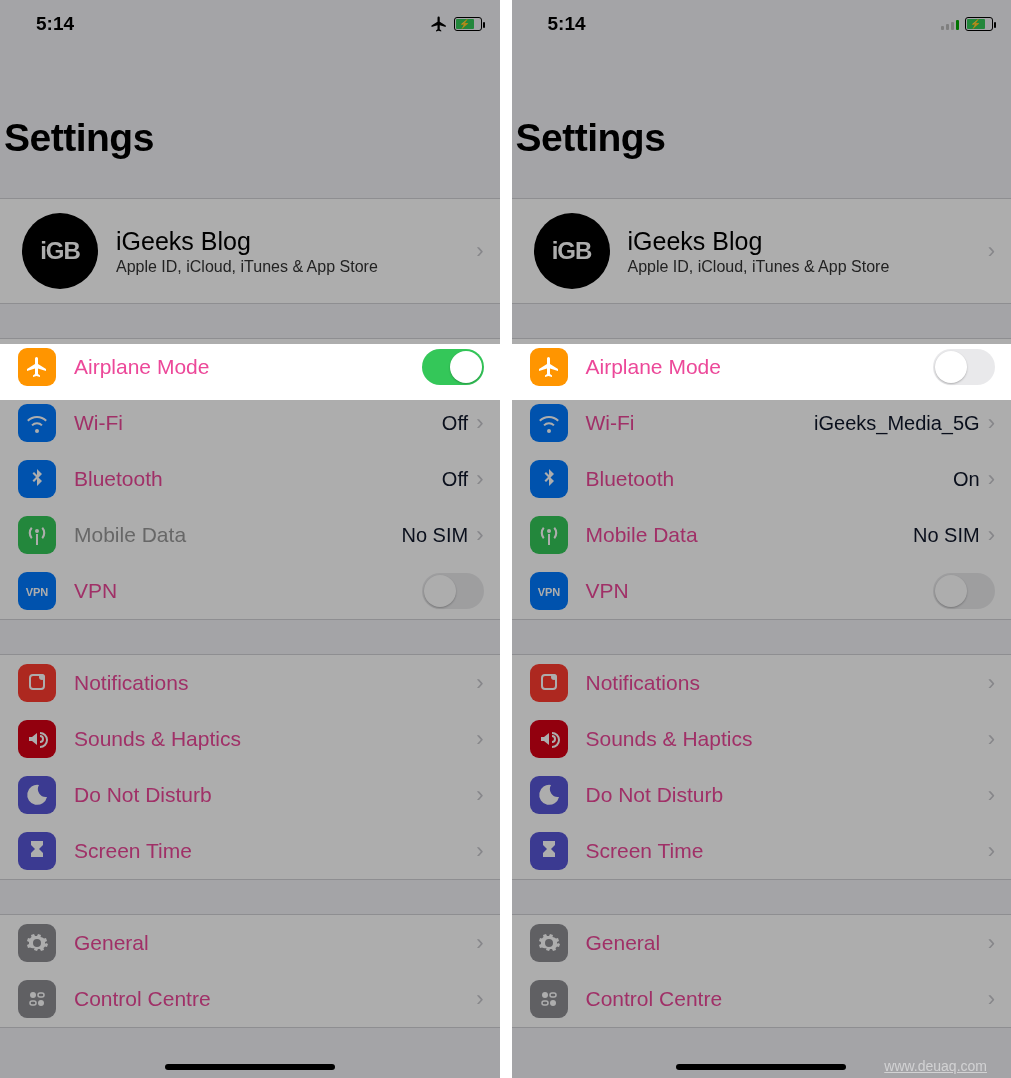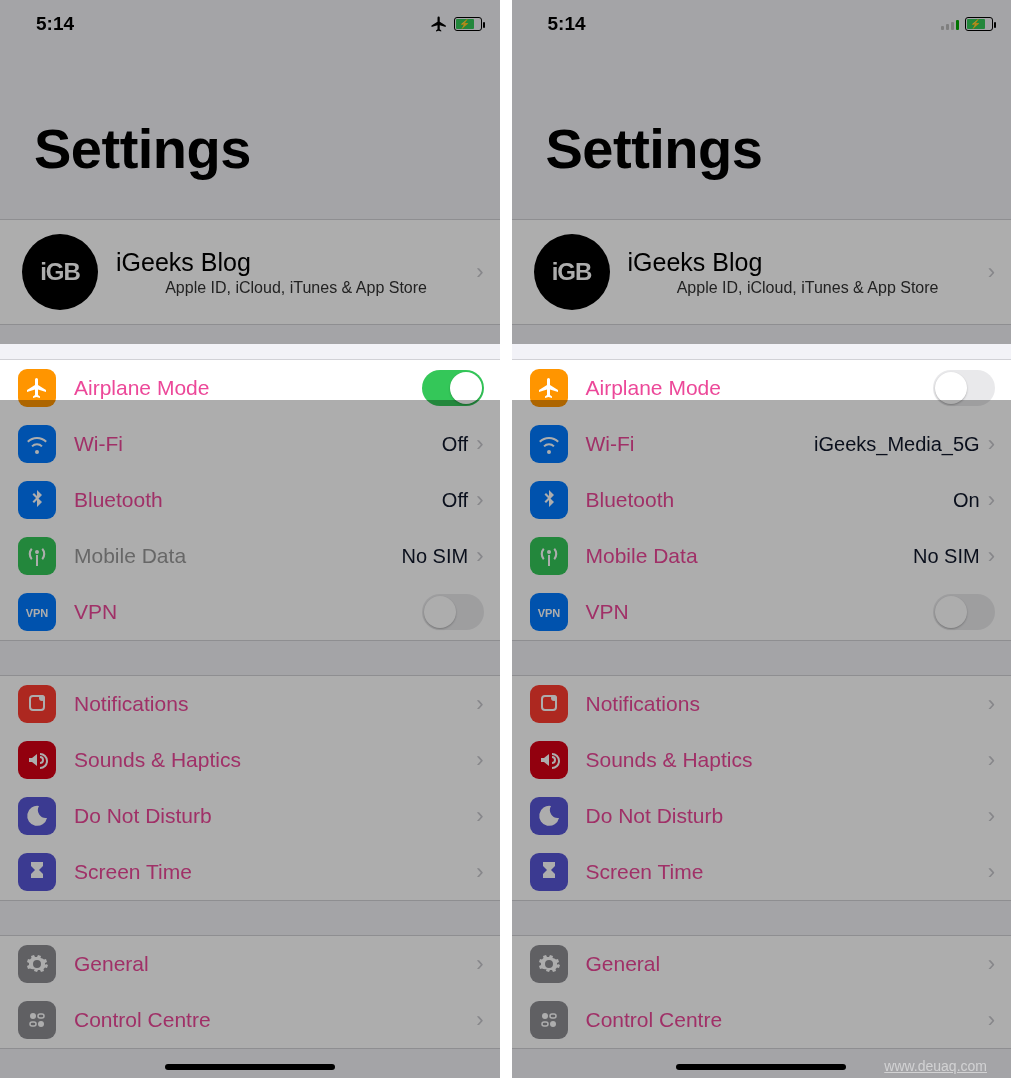--- a/index.html
+++ b/index.html
@@ -26,35 +26,35 @@
 .dim.bottom { top: 400px; bottom: 0; }
 
 .statusbar {
   display: flex; justify-content: space-between; align-items: center;
   height: 44px; padding: 4px 18px 0 36px;
 }
 .statusbar .time { font-weight: 600; font-size: 19px; color: #000; }
 .statusbar .right-icons { display: flex; align-items: center; gap: 6px; }
 
 .big-title {
-  font-size: 56px; font-weight: 800; letter-spacing: -0.5px;
-  color: #000; padding: 72px 22px 14px 34px;
+  font-size: 39px; font-weight: 800; letter-spacing: -0.5px;
+  color: #000; padding: 72px 22px 14px 4px;
 }
 .account-row {
   background: #fff; display: flex; align-items: center;
   padding: 14px 16px 14px 22px; border-top: 1px solid #d1d1d6; border-bottom: 1px solid #d1d1d6; margin-top: 24px;
 }
 .avatar {
   width: 76px; height: 76px; border-radius: 50%; background: #000;
   display: flex; align-items: center; justify-content: center;
   color: #fff; font-weight: 800; font-size: 24px; letter-spacing: -1px;
 }
 .account-text { margin-left: 18px; flex: 1; }
 .account-text .name { font-size: 25px; font-weight: 400; color: #000; margin-bottom: 2px; }
-.account-text .sub { font-size: 16px; color: #333; text-align: center; }
+.account-text .sub { font-size: 16px; color: #333; }
 .chevron { color: #c7c7cc; font-size: 22px; }
 
 .group { background: #fff; border-top: 1px solid #d1d1d6; border-bottom: 1px solid #d1d1d6; }
 .spacer { height: 34px; }
 .row {
   display: flex; align-items: center; min-height: 56px;
   padding: 8px 16px 8px 18px;
 }
 .row .icon-box {
   width: 38px; height: 38px; border-radius: 9px; display: flex;

